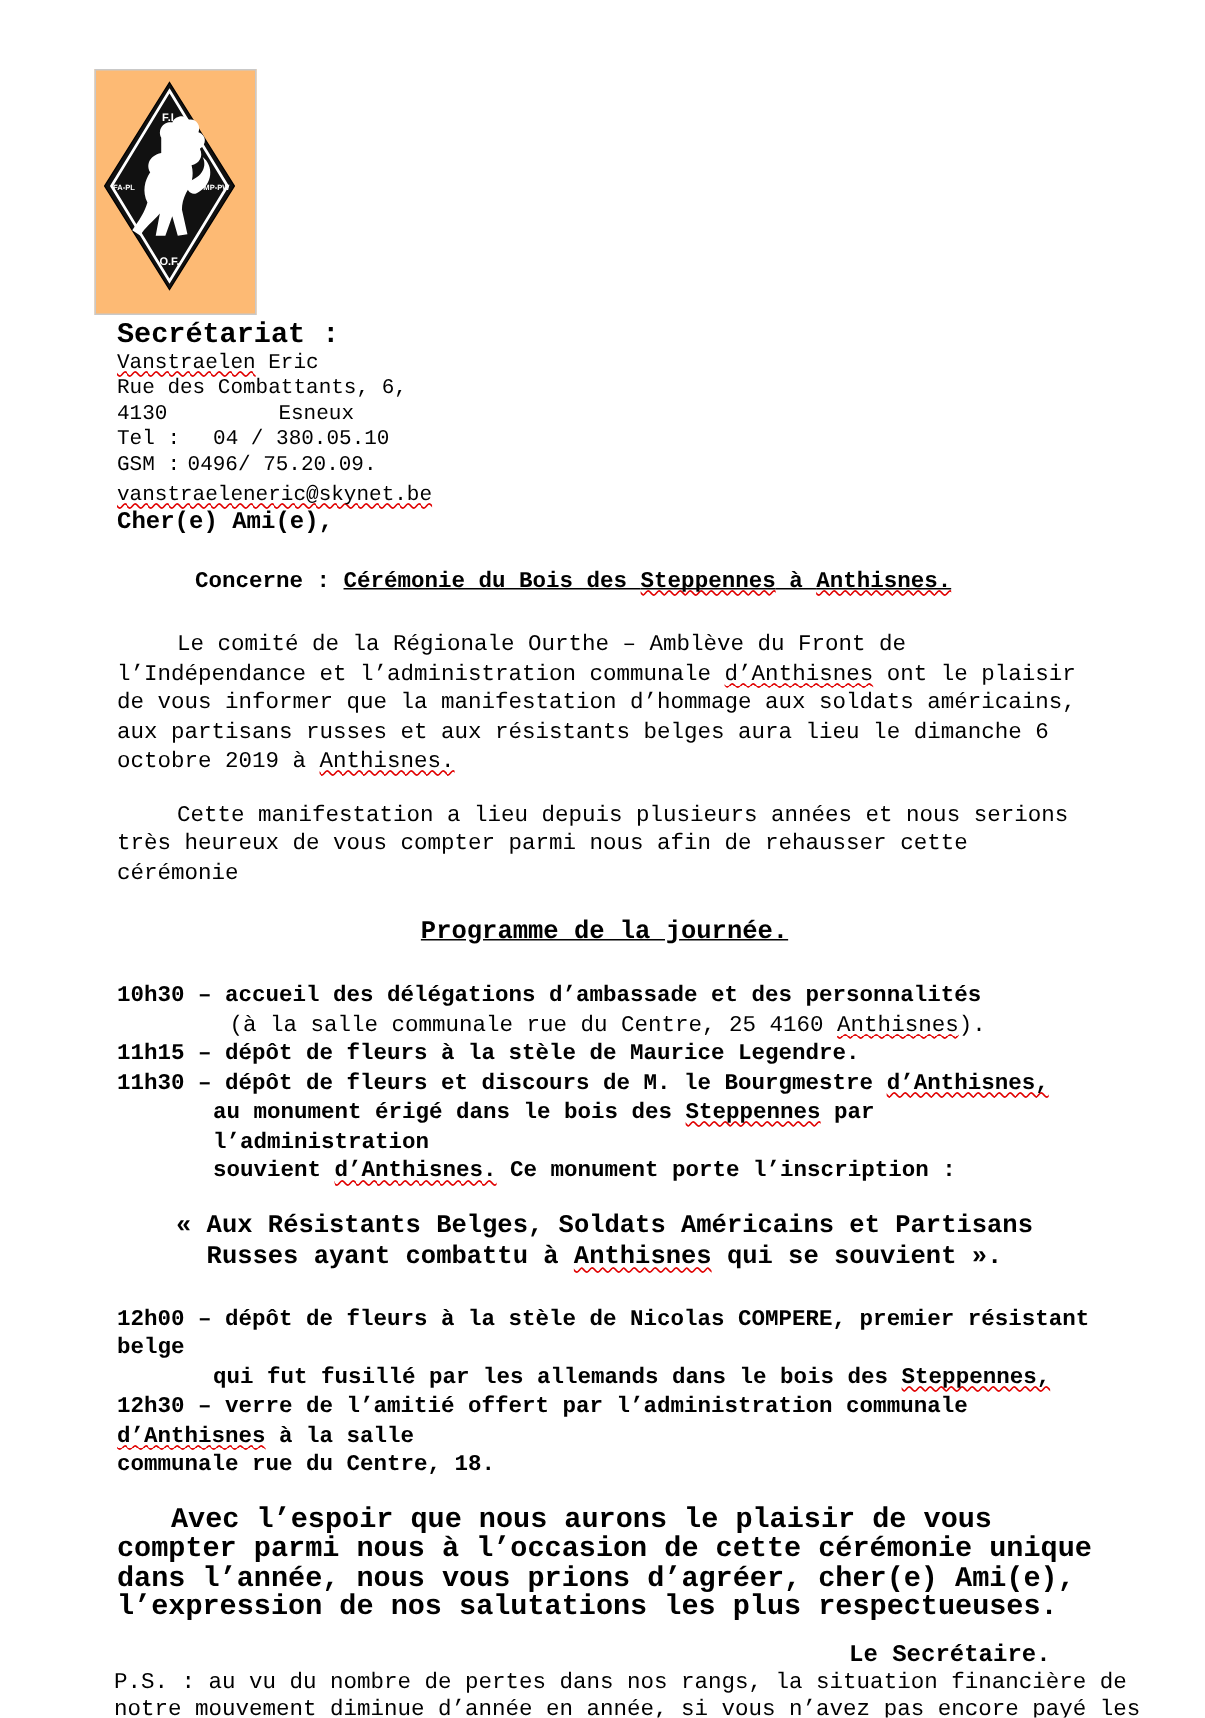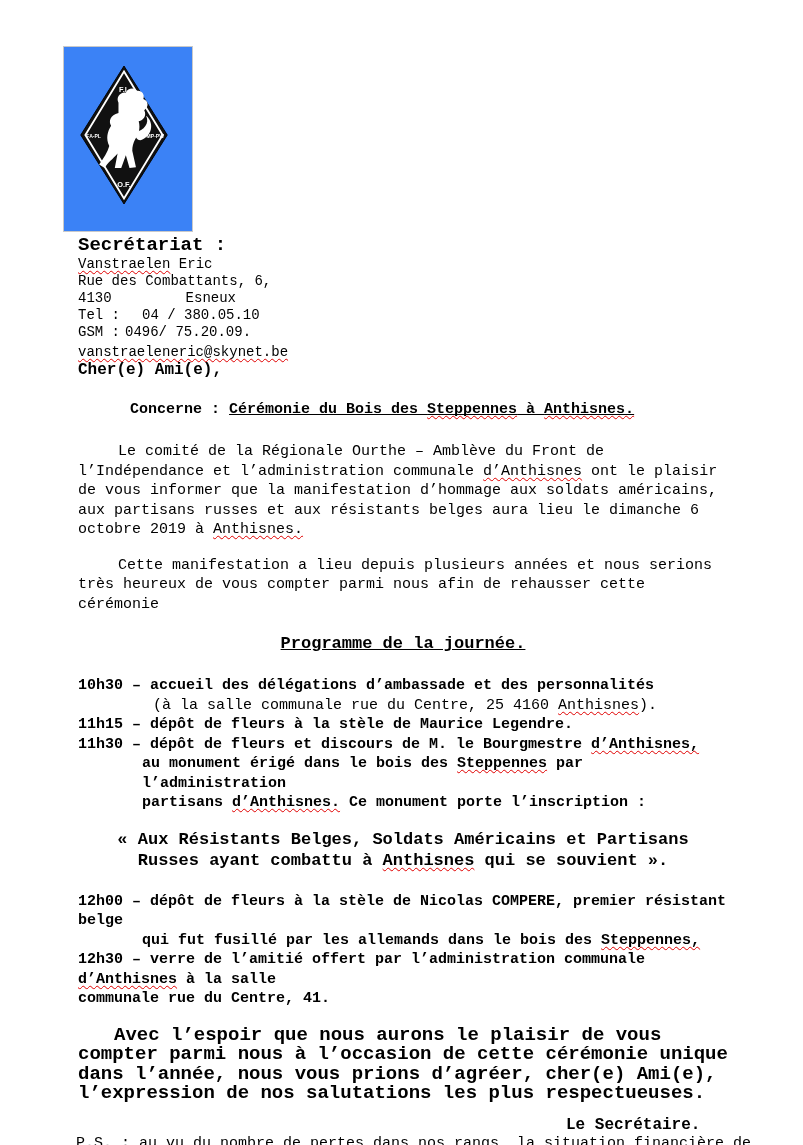--- a/index.html
+++ b/index.html
@@ -10,22 +10,22 @@
     position:relative;
     overflow:hidden;
   }
   .page { box-sizing:border-box; width:803px; height:1145px; padding:46px 0 0 78px; }
   .main { width:650px;font-family:Liberation Mono, monospace; }
 
   .logo-box {
     margin-left:-15px;
     width:100px; height:156px;
     border:1px solid #c9c9c9;
-    padding:14px;
-    background:#3b82f6;
+    padding:3px;
+    background:#fdba74;
   }
   .logo-box svg { display:block; }
 
   .contact-heading { font-size:19px; font-weight:bold; margin-top:2px; }
   .contact-line { font-size:14px; line-height:17px; }
   .contact-email { margin-top:3px; }
   .gap-tab  { display:inline-block; width:74px; }
   .gap-tel  { display:inline-block; width:22px; }
   .gap-sm   { display:inline-block; width:5px; }
 
@@ -104,30 +104,30 @@
     <p class="para para2">Cette manifestation a lieu depuis plusieurs années et nous serions très heureux de vous compter parmi nous afin de rehausser cette cérémonie</p>
 
     <div class="prog-heading">Programme de la journée.</div>
 
     <div class="prog-list">
       <div class="pline"><span>10h30 – accueil des délégations d’ambassade et des personnalités</span></div>
       <div class="pline reg ind2"><span>(à la salle communale rue du Centre, 25 4160 </span><span class="sq">Anthisnes</span><span>).</span></div>
       <div class="pline"><span>11h15 – dépôt de fleurs à la stèle de Maurice Legendre.</span></div>
       <div class="pline"><span>11h30 – dépôt de fleurs et discours de M. le Bourgmestre </span><span class="sq">d’Anthisnes,</span></div>
       <div class="pline ind1"><span>au monument érigé dans le bois des </span><span class="sq">Steppennes</span><span> par l’administration</span></div>
-      <div class="pline ind1"><span>partisans </span><span class="sq">d’Anthisnes.</span><span> Ce monument porte l’inscription :</span></div>
+      <div class="pline ind1"><span>souvient </span><span class="sq">d’Anthisnes.</span><span> Ce monument porte l’inscription :</span></div>
     </div>
 
     <div class="quote"><span>« Aux Résistants Belges, Soldats Américains et Partisans Russes ayant combattu à </span><span class="sq">Anthisnes</span><span> qui se souvient ».</span></div>
 
     <div class="prog-list2">
       <div class="pline"><span>12h00 – dépôt de fleurs à la stèle de Nicolas COMPERE, premier résistant belge</span></div>
       <div class="pline ind1"><span>qui fut fusillé par les allemands dans le bois des </span><span class="sq">Steppennes,</span></div>
       <div class="pline"><span>12h30 – verre de l’amitié offert par l’administration communale </span><span class="sq">d’Anthisnes</span><span> à la salle</span></div>
-      <div class="pline"><span>communale rue du Centre, 41.</span></div>
+      <div class="pline"><span>communale rue du Centre, 18.</span></div>
     </div>
 
     <p class="closing">Avec l’espoir que nous aurons le plaisir de vous compter parmi nous à l’occasion de cette cérémonie unique dans l’année, nous vous prions d’agréer, cher(e) Ami(e), l’expression de nos salutations les plus respectueuses.</p>
 
     <div class="signature">Le Secrétaire.</div>
 
     <p class="ps">P.S. : au vu du nombre de pertes dans nos rangs, la situation financière de notre mouvement diminue d’année en année, si vous n’avez pas encore payé les 12 € de cotisations … . Vos dons seront toujours les bienvenus au compte n° BE41 0682 2720 1410. Merci, au nom de la mémoire.</p>
 
   </div>
 </div>

